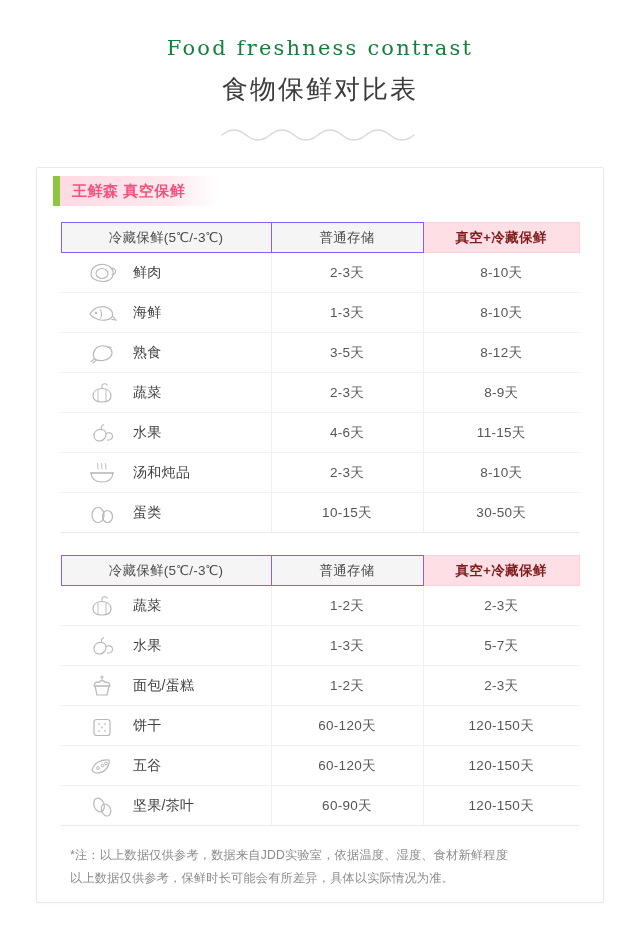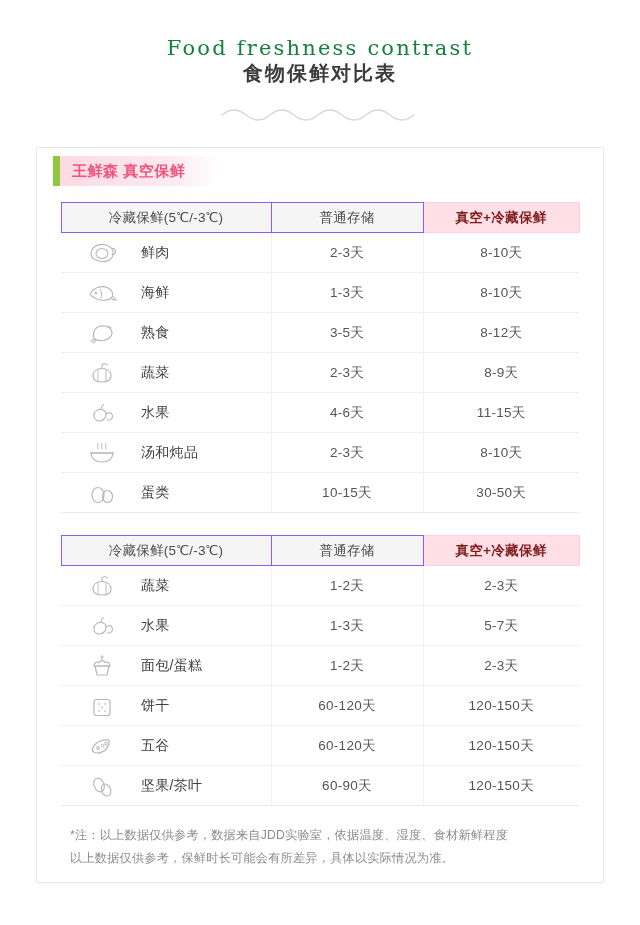--- a/index.html
+++ b/index.html
@@ -22,22 +22,23 @@
   
   .header { padding-top: 36px; text-align: center; }
   .header .en {
     font-family: "DejaVu Serif", serif;
     font-size: 21px;
     letter-spacing: 2.2px;
     color: #15803d;
     font-weight: 400;
   }
   .header .cn {
-    font-size: 20px;
-    font-weight: bold;
+    margin-top: 12px;
+    font-size: 26px;
+    font-weight: normal;
     letter-spacing: 2px;
     color: #3c3c3c;
   }
   .wave-wrap {
     margin: 16px auto 0;
     width: 200px;
     height: 18px;
   }
 
   
@@ -120,21 +121,21 @@
     text-align: left;
     padding-left: 26px;
   }
   .tbl td.mid {
     border-left: 1px solid #f0f0f0;
     border-right: 1px solid #f0f0f0;
   }
   .name-inner {
     display: flex;
     align-items: center;
-    gap: 24px;
+    gap: 16px;
   }
   .ic {
     width: 30px;
     height: 26px;
     flex: 0 0 30px;
     display: block;
   }
   .ic svg { display: block; }
   .lbl { font-size: 14px; color: #3f3f3f; }
 

